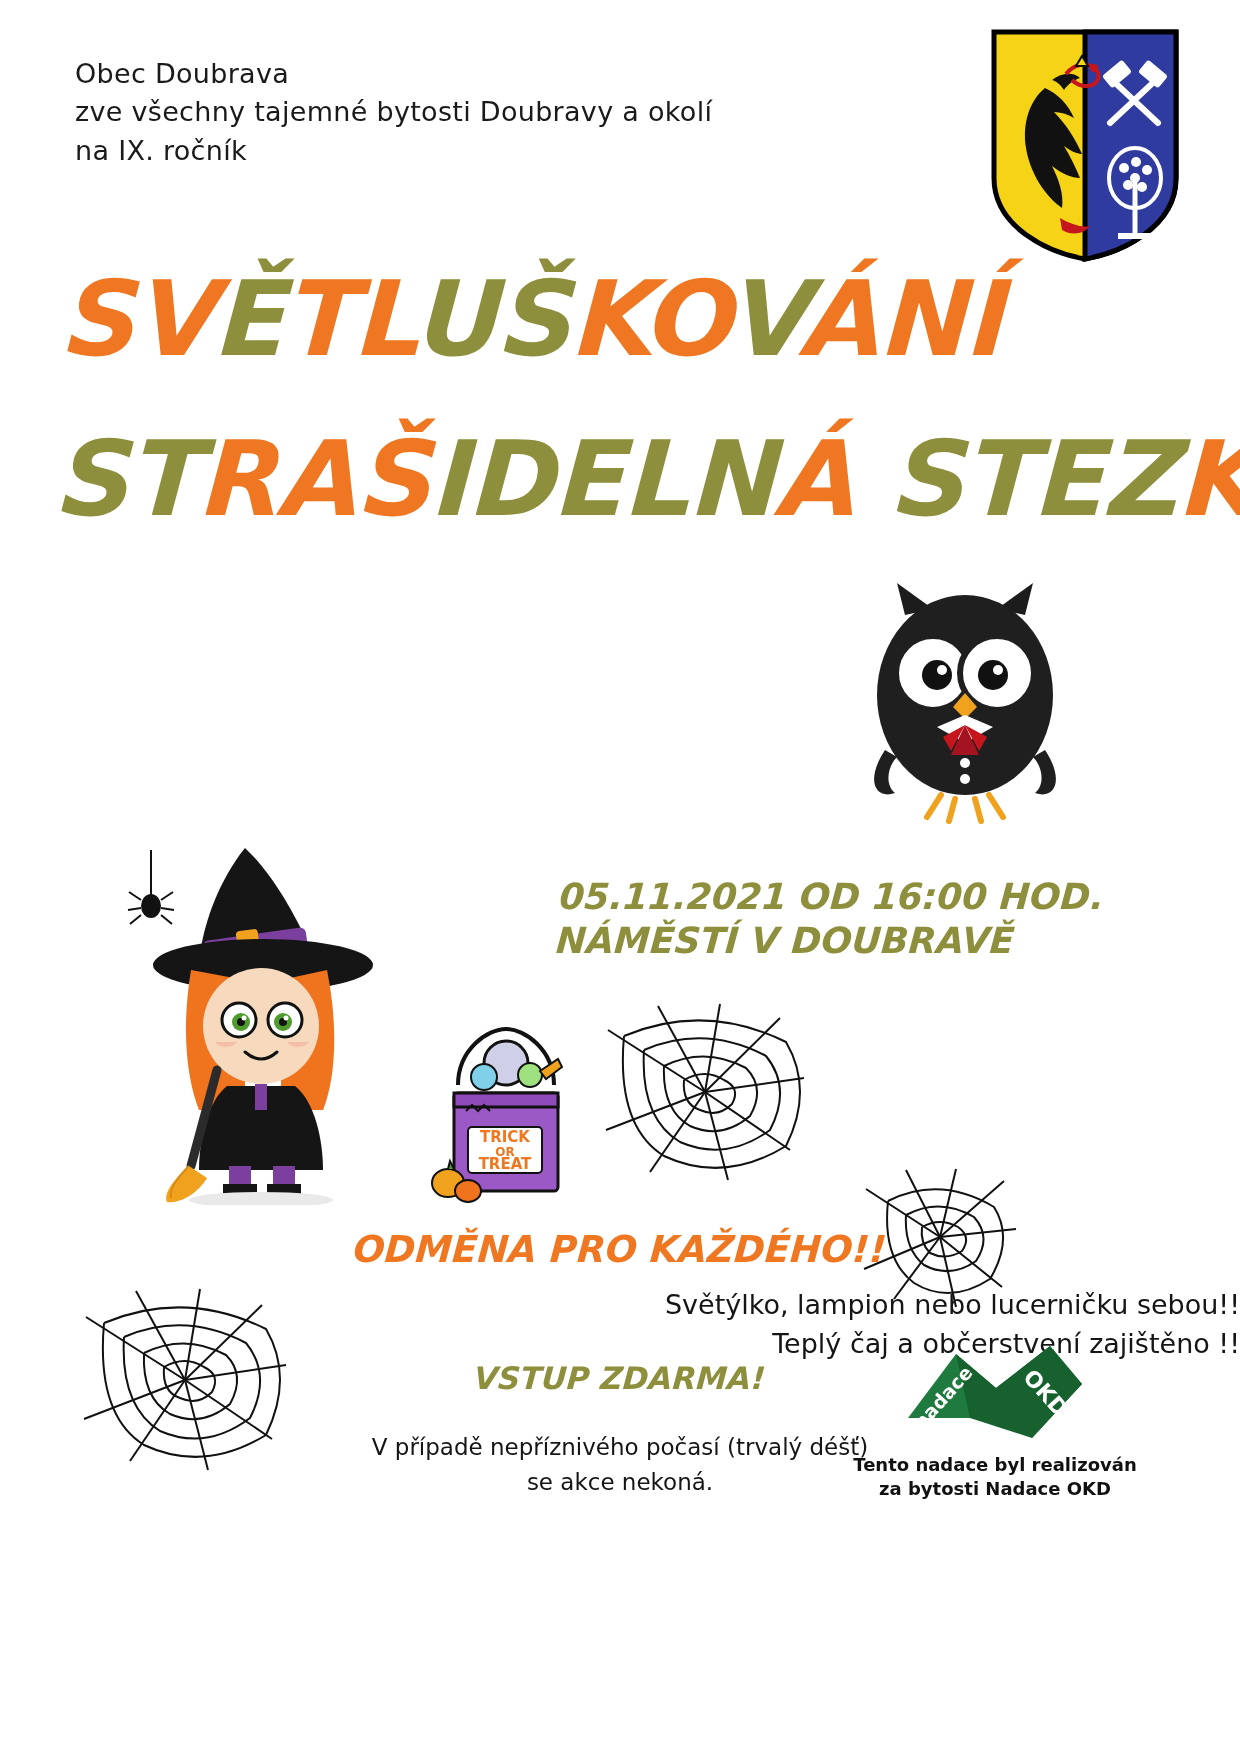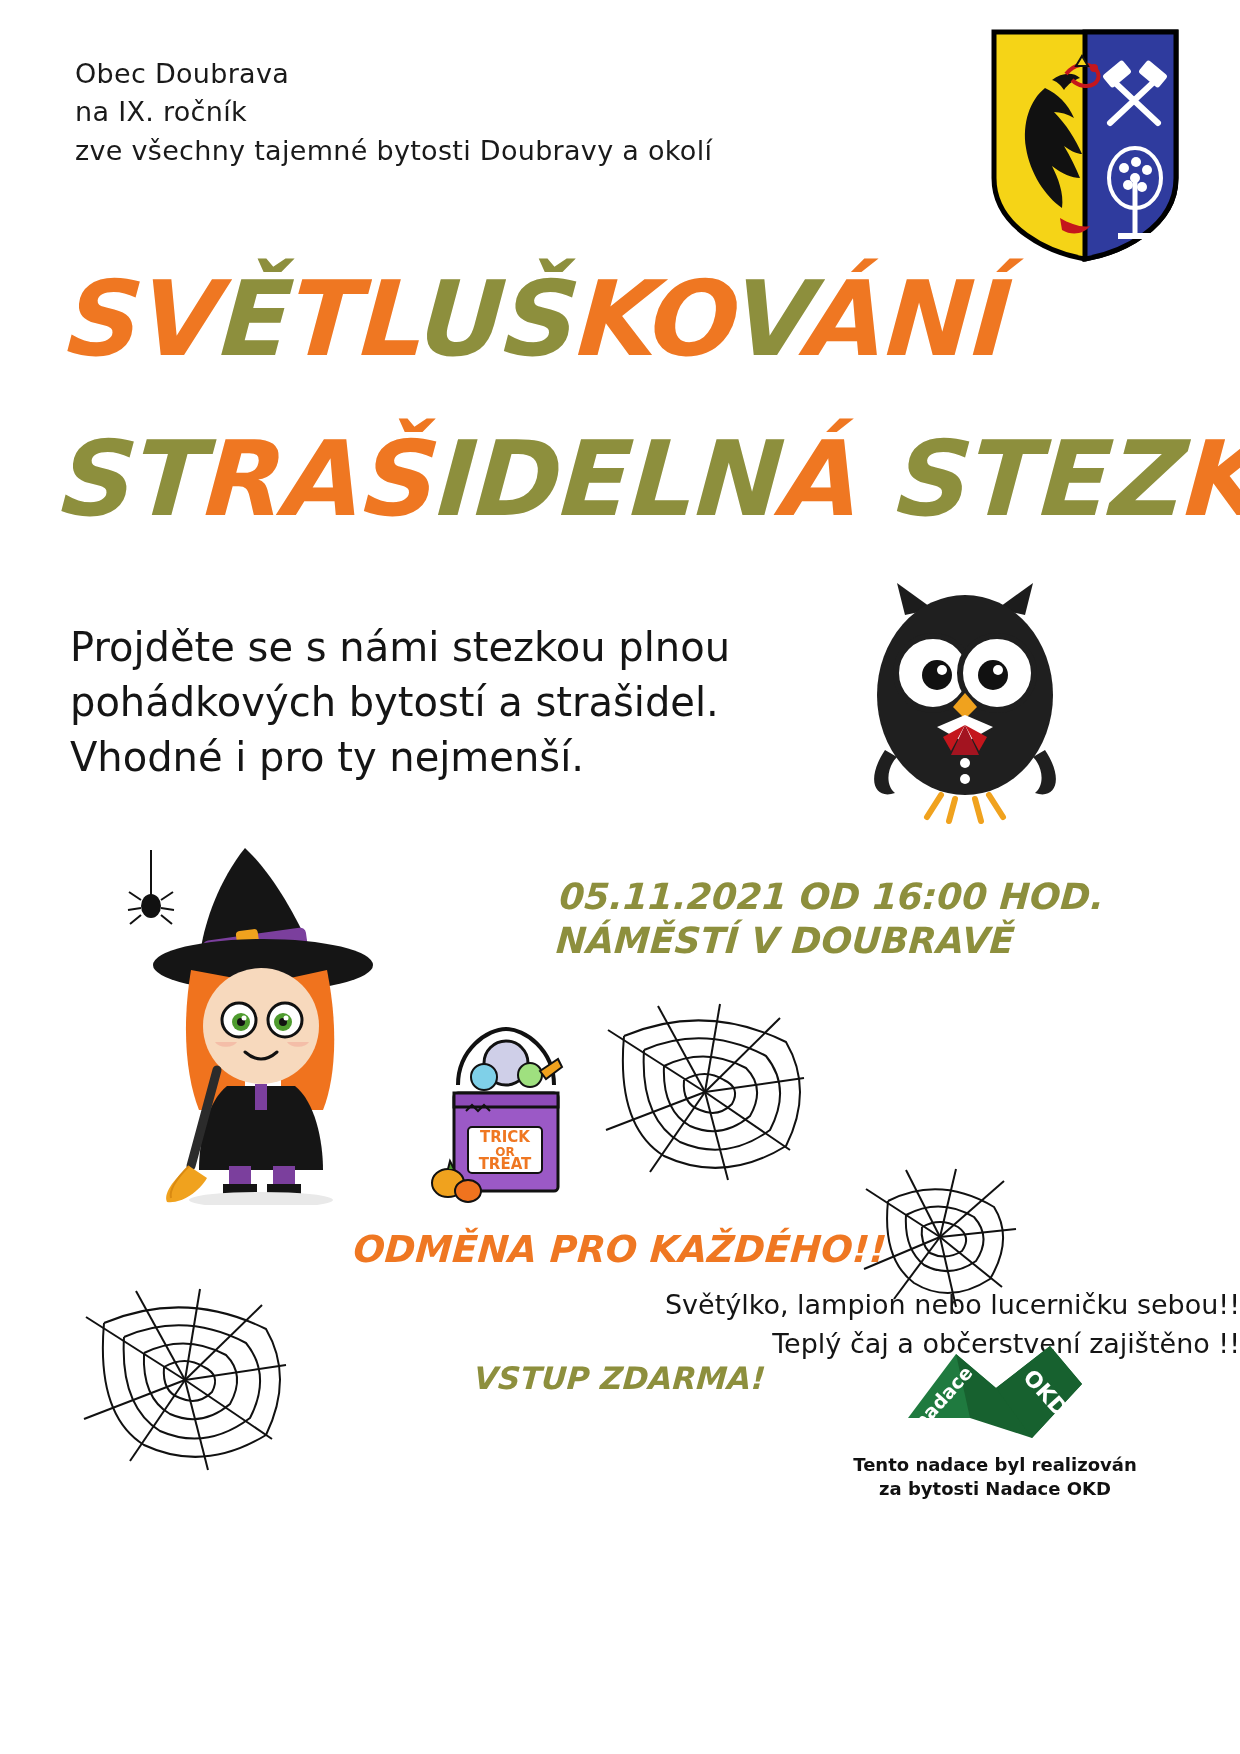--- a/index.html
+++ b/index.html
@@ -181,22 +181,22 @@
     color: #111;
   }
 </style>
 </head>
 <body>
 
 <div class="poster">
 
   <div class="intro">
     <div>Obec Doubrava</div>
+    <div>zve všechny tajemné bytosti Doubravy a okolí</div>
     <div>na IX. ročník</div>
-    <div>zve všechny tajemné bytosti Doubravy a okolí</div>
   </div>
 
   <svg class="coa" viewBox="0 0 190 235">
     <path d="M4 4 H186 V150 C186 200 130 225 95 231 C60 225 4 200 4 150 Z" fill="#f5d417" stroke="#000" stroke-width="5"></path>
     <path d="M95 4 H186 V150 C186 200 130 225 95 231 Z" fill="#2f3b9e" stroke="#000" stroke-width="5"></path>
 
     <g fill="#111">
       <path d="M55 60 C40 72 32 95 36 120 C40 145 55 168 72 180 C74 165 68 150 62 138 C72 146 82 150 90 150 C86 140 80 128 74 118 C82 124 88 126 92 126 C86 112 76 96 64 84 C70 84 78 86 84 90 C78 76 68 66 55 60 Z"></path>
       <path d="M62 52 C72 44 84 44 90 50 C84 52 78 56 74 62 C70 56 66 53 62 52 Z"></path>
     </g>
@@ -225,21 +225,20 @@
     </g>
   </svg>
 
   <div class="title1">
     <span class="t-olive"><span style="color: rgb(239, 119, 34);">S</span><span style="color: rgb(239, 119, 34);">V</span><span style="color: rgb(141, 143, 61);">Ě</span><span style="color: rgb(239, 119, 34);">T</span><span style="color: rgb(239, 119, 34);">L</span><span style="color: rgb(141, 143, 61);">U</span><span style="color: rgb(141, 143, 61);">Š</span><span style="color: rgb(239, 119, 34);">K</span><span style="color: rgb(239, 119, 34);">O</span><span style="color: rgb(141, 143, 61);">V</span><span style="color: rgb(239, 119, 34);">Á</span><span style="color: rgb(239, 119, 34);">N</span><span style="color: rgb(239, 119, 34);">Í</span></span>
   </div>
   <div class="title2">
     <span class="t-olive"><span style="color: rgb(141, 143, 61);">S</span><span style="color: rgb(141, 143, 61);">T</span><span style="color: rgb(239, 119, 34);">R</span><span style="color: rgb(239, 119, 34);">A</span><span style="color: rgb(239, 119, 34);">Š</span><span style="color: rgb(141, 143, 61);">I</span><span style="color: rgb(141, 143, 61);">D</span><span style="color: rgb(141, 143, 61);">E</span><span style="color: rgb(141, 143, 61);">L</span><span style="color: rgb(141, 143, 61);">N</span><span style="color: rgb(239, 119, 34);">Á</span><span style="color: rgb(141, 143, 61);"> </span><span style="color: rgb(141, 143, 61);">S</span><span style="color: rgb(141, 143, 61);">T</span><span style="color: rgb(141, 143, 61);">E</span><span style="color: rgb(141, 143, 61);">Z</span><span style="color: rgb(239, 119, 34);">K</span></span>
   </div>
 
-  <div class="lead">Projděte se s námi stezkou plnou pohádkových bytostí a strašidel. Vhodné i pro ty nejmenší.</div>
 
   <svg class="owl" viewBox="0 0 240 250">
     <path d="M60 40 L52 8 L88 34 Z" fill="#1c1c1c"></path>
     <path d="M180 40 L188 8 L152 34 Z" fill="#1c1c1c"></path>
     <ellipse cx="120" cy="120" rx="88" ry="100" fill="#1f1f1f"></ellipse>
     <path d="M40 175 C20 205 30 225 50 218 C40 210 42 192 52 182 Z" fill="#1f1f1f"></path>
     <path d="M200 175 C220 205 210 225 190 218 C200 210 198 192 188 182 Z" fill="#1f1f1f"></path>
     <circle cx="88" cy="98" r="37" fill="#fff" stroke="#1f1f1f" stroke-width="6"></circle>
     <circle cx="152" cy="98" r="37" fill="#fff" stroke="#1f1f1f" stroke-width="6"></circle>
     <circle cx="92" cy="100" r="15" fill="#111"></circle>
@@ -377,20 +376,24 @@
 
   <div class="reward">ODMĚNA PRO KAŽDÉHO!!</div>
 
   <div class="bring">
     <div>Světýlko, lampion nebo lucerničku sebou!!</div>
     <div>Teplý čaj a občerstvení zajištěno !!</div>
   </div>
 
   <div class="free">VSTUP ZDARMA!</div>
 
+  <div class="weather">
+    <div>V případě nepříznivého počasí (trvalý déšť)</div>
+    <div>se akce nekoná.</div>
+  </div>
 
   <div class="sponsor">
     <svg class="sponsor-logo" viewBox="0 0 190 105">
       <path d="M8 78 L56 14 L96 48 L70 78 Z" fill="#1f7a3f"></path>
       <path d="M56 14 L96 48 L150 6 L182 44 L132 98 L70 78 Z" fill="#17612f"></path>
       <path d="M96 48 L150 6 L182 44 L132 98 Z" fill="#17612f"></path>
       <text x="48" y="62" font-family="DejaVu Sans, sans-serif" font-size="19" font-weight="700" fill="#fff" text-anchor="middle" transform="rotate(-48 48 62)">nadace</text>
       <text x="140" y="58" font-family="DejaVu Sans, sans-serif" font-size="22" font-weight="700" fill="#fff" text-anchor="middle" transform="rotate(48 140 58)">OKD</text>
     </svg>
     <div class="sponsor-text">

